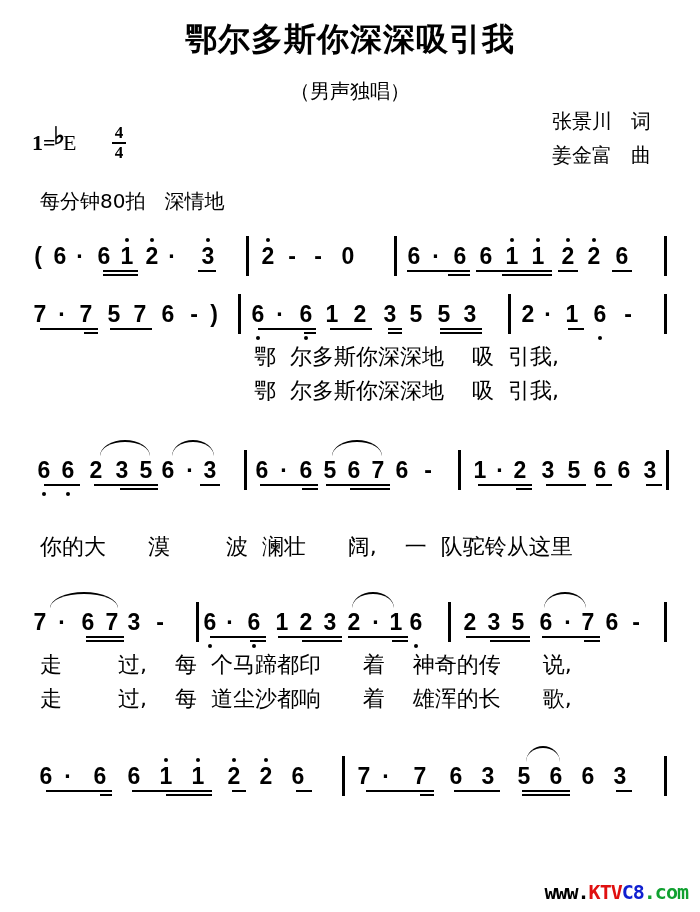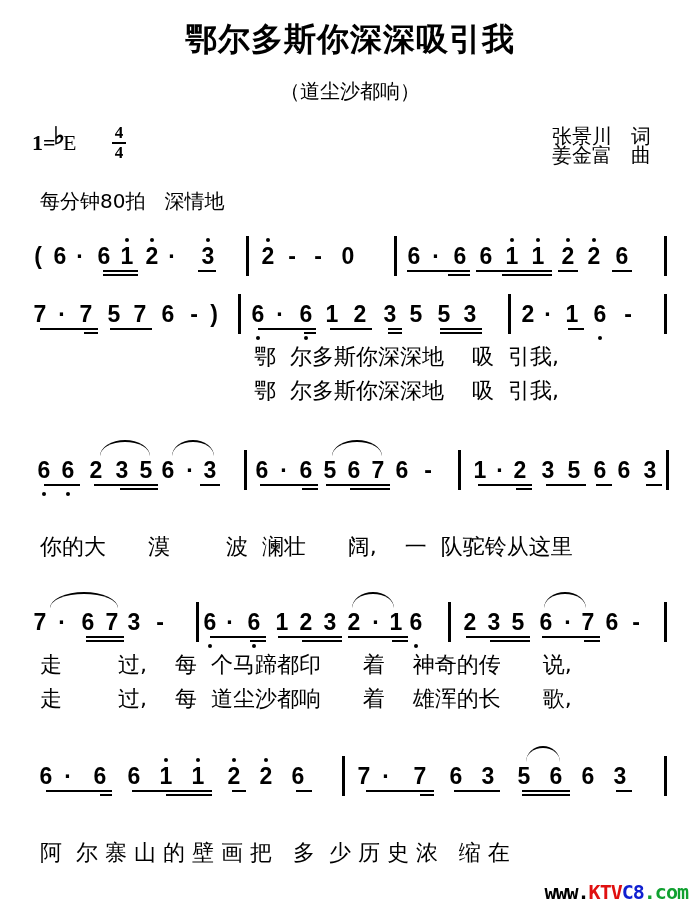--- a/index.html
+++ b/index.html
@@ -21,22 +21,22 @@
   .ul { position:absolute; height:2px; background:#000; }
   .bar { position:absolute; width:3px; background:#000; }
   .slur { position:absolute; border-top:2px solid #000; border-radius:50% 50% 0 0 / 100% 100% 0 0; height:14px; }
   .lyric { position:absolute; font-size:22px; white-space:pre; letter-spacing:0px; }
   .watermark { right:12px; bottom:8px; font-family:"DejaVu Sans Mono", monospace; font-size:20px; font-weight:bold; letter-spacing:-1px; }
 </style>
 </head>
 <body>
 
 <div class="abs title">鄂尔多斯你深深吸引我</div>
-<div class="abs subtitle">（道尘沙都响）</div>
-<div class="abs credit" style="left:552px;top:123px;">张景川   词</div>
+<div class="abs subtitle">（男声独唱）</div>
+<div class="abs credit" style="left:552px;top:108px;">张景川   词</div>
 <div class="abs credit" style="left:552px;top:142px;">姜金富   曲</div>
 
 <div class="abs key">
   <span>1=</span><span class="flat">♭</span><span class="e">E</span>
 </div>
 <div class="abs timesig">
   <div>4</div>
   <div class="line"></div>
   <div>4</div>
 </div>
@@ -257,17 +257,16 @@
       <div class="ul" style="left: 296px; width: 16px; top: 28px;"></div>
       <div class="ul" style="left: 366px; width: 68px; top: 28px;"></div>
       <div class="ul" style="left: 420px; width: 14px; top: 32px;"></div>
       <div class="ul" style="left: 454px; width: 46px; top: 28px;"></div>
       <div class="ul" style="left: 522px; width: 48px; top: 28px;"></div>
       <div class="ul" style="left: 522px; width: 48px; top: 32px;"></div>
       <div class="ul" style="left: 616px; width: 16px; top: 28px;"></div>
       <div class="bar" style="left: 342px; top: -6px; height: 40px;"></div>
       <div class="bar" style="left: 664px; top: -6px; height: 40px;"></div>
       <div class="slur" style="left: 526px; width: 34px; top: -16px;"></div>
-      <div class="lyric" style="left: 40px; top: 76px;">阿  尔 寨 山 的 壁 画 把   多  少 历 史 浓   缩 在</div>
     </div>
   </div>
 
 <div class="abs watermark"><span id="wm-www" style="color: rgb(0, 0, 0);">www.</span><span id="wm-ktv" style="color: rgb(224, 16, 16);">KTV</span><span id="wm-c8" style="color: rgb(16, 32, 208);">C8</span><span id="wm-com" style="color: rgb(16, 160, 48);">.com</span></div>
 
 </body></html>

